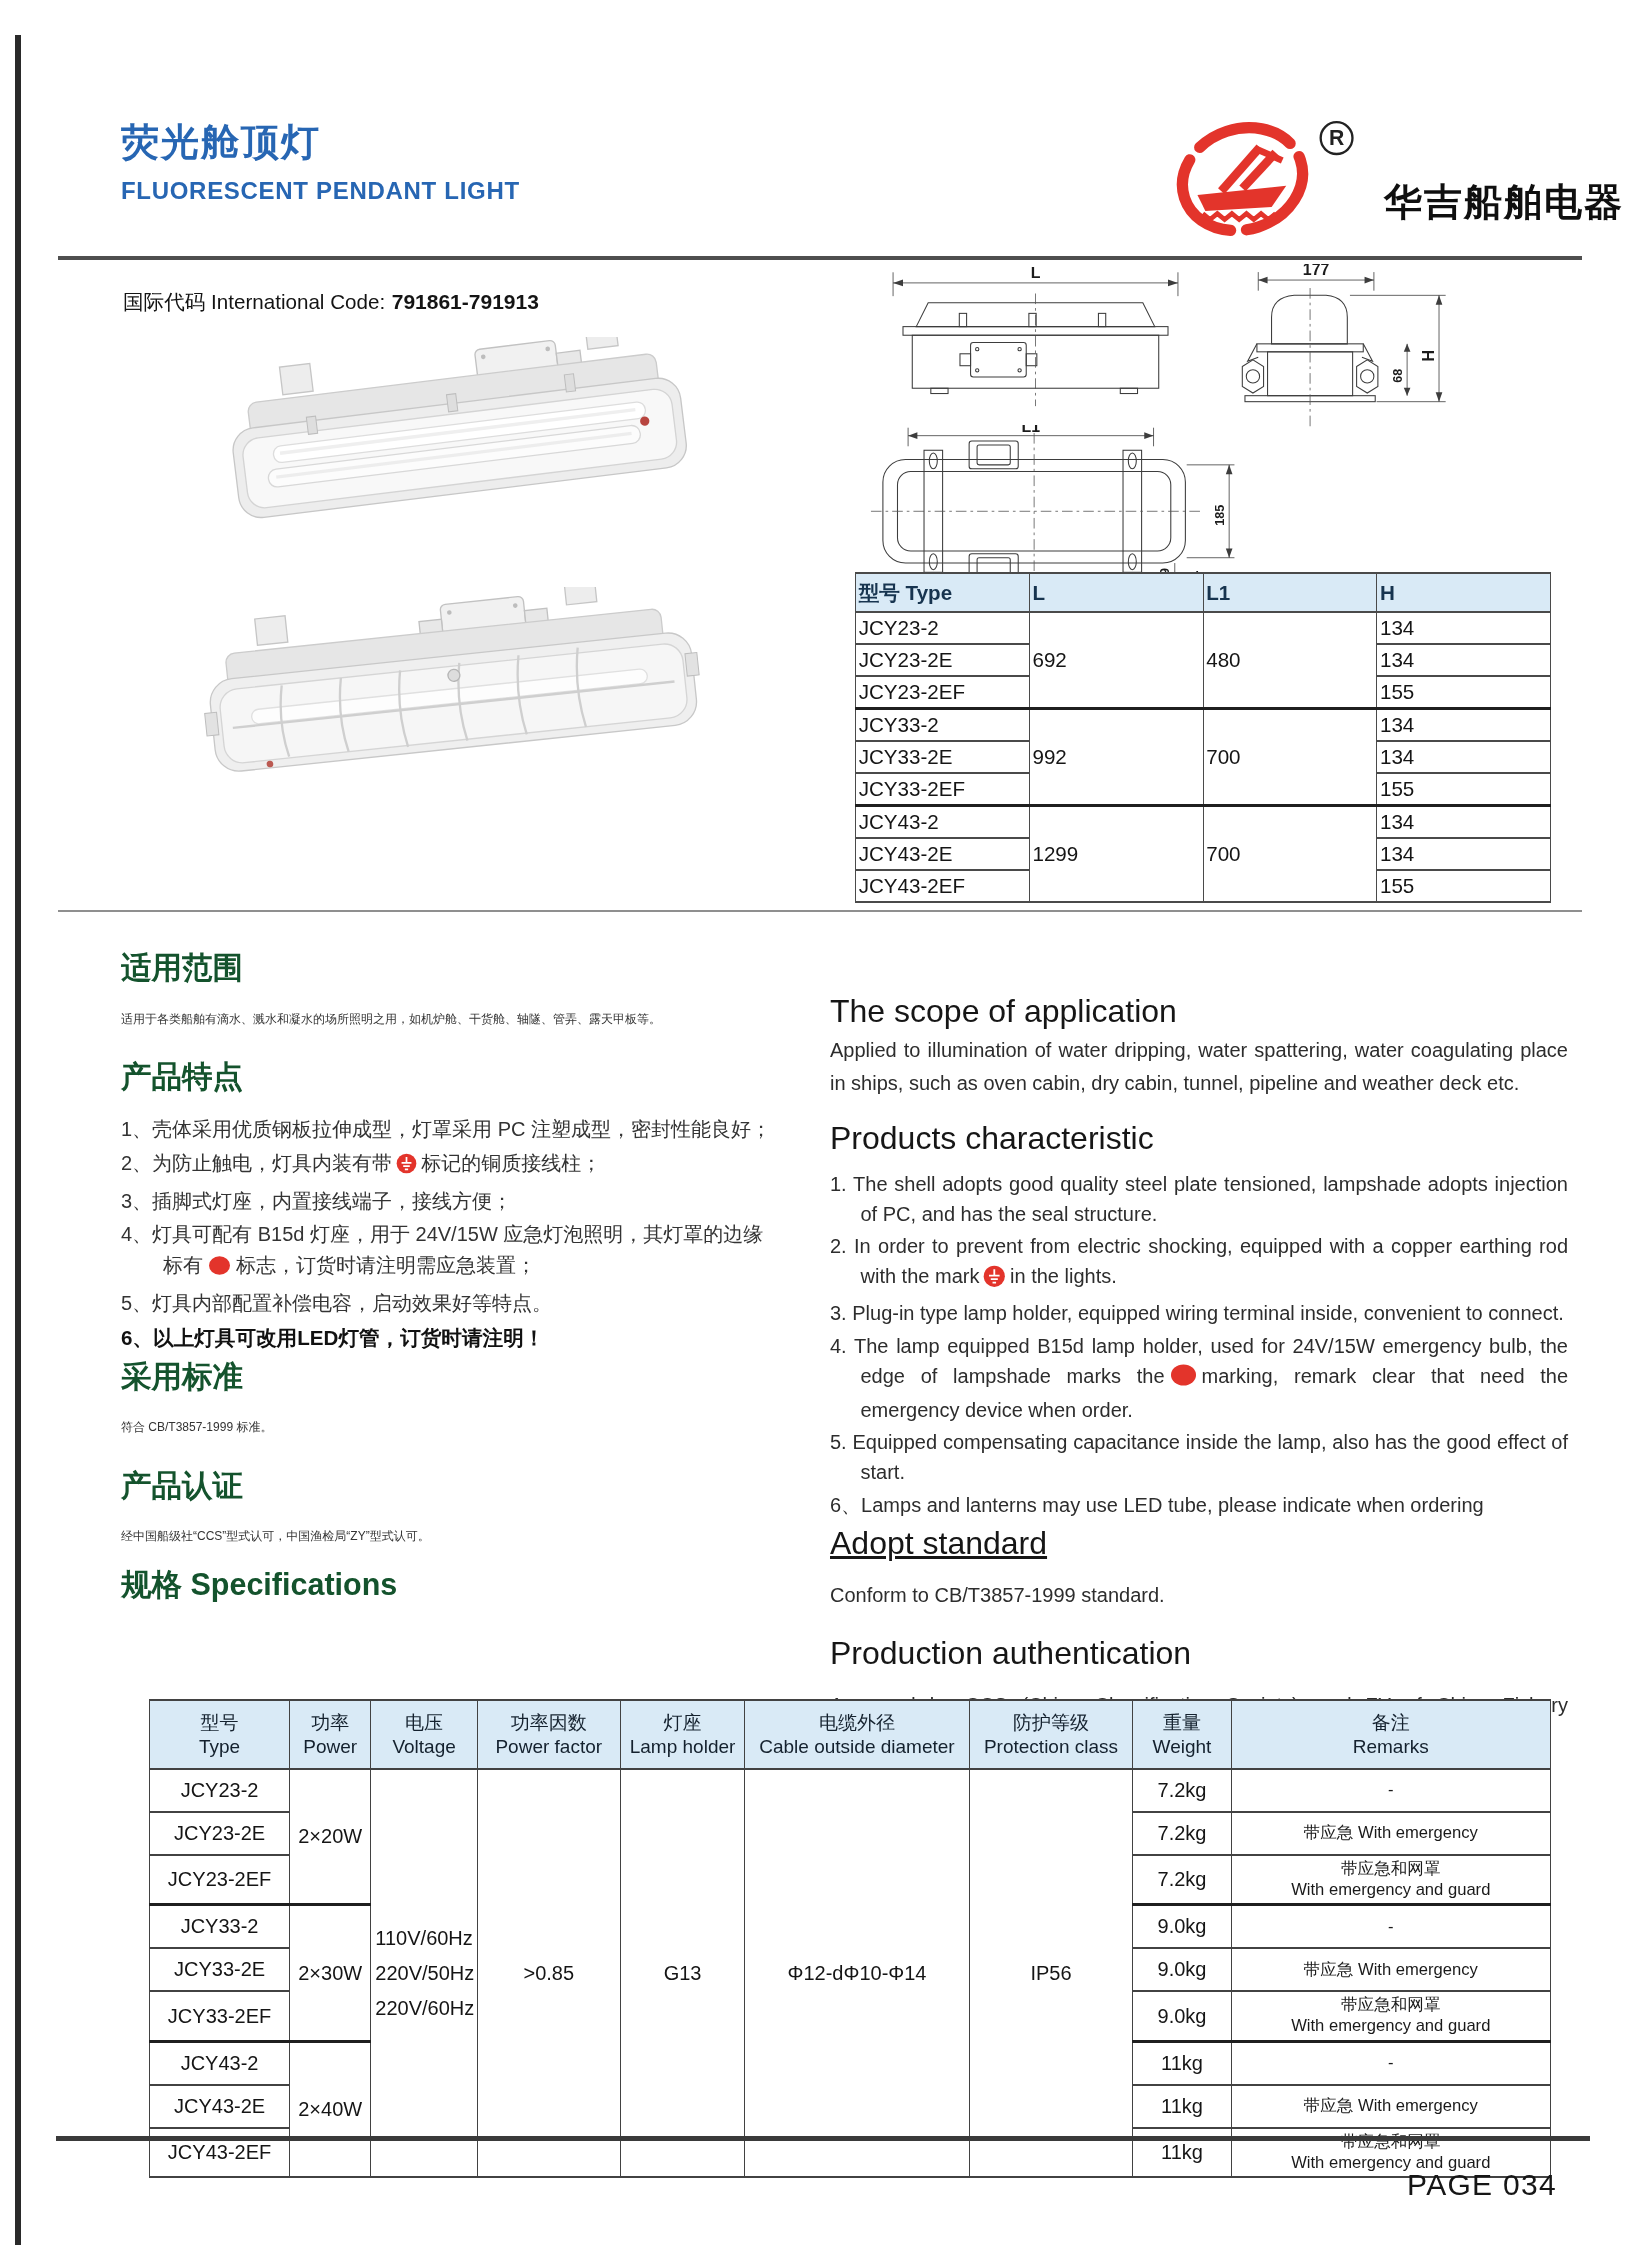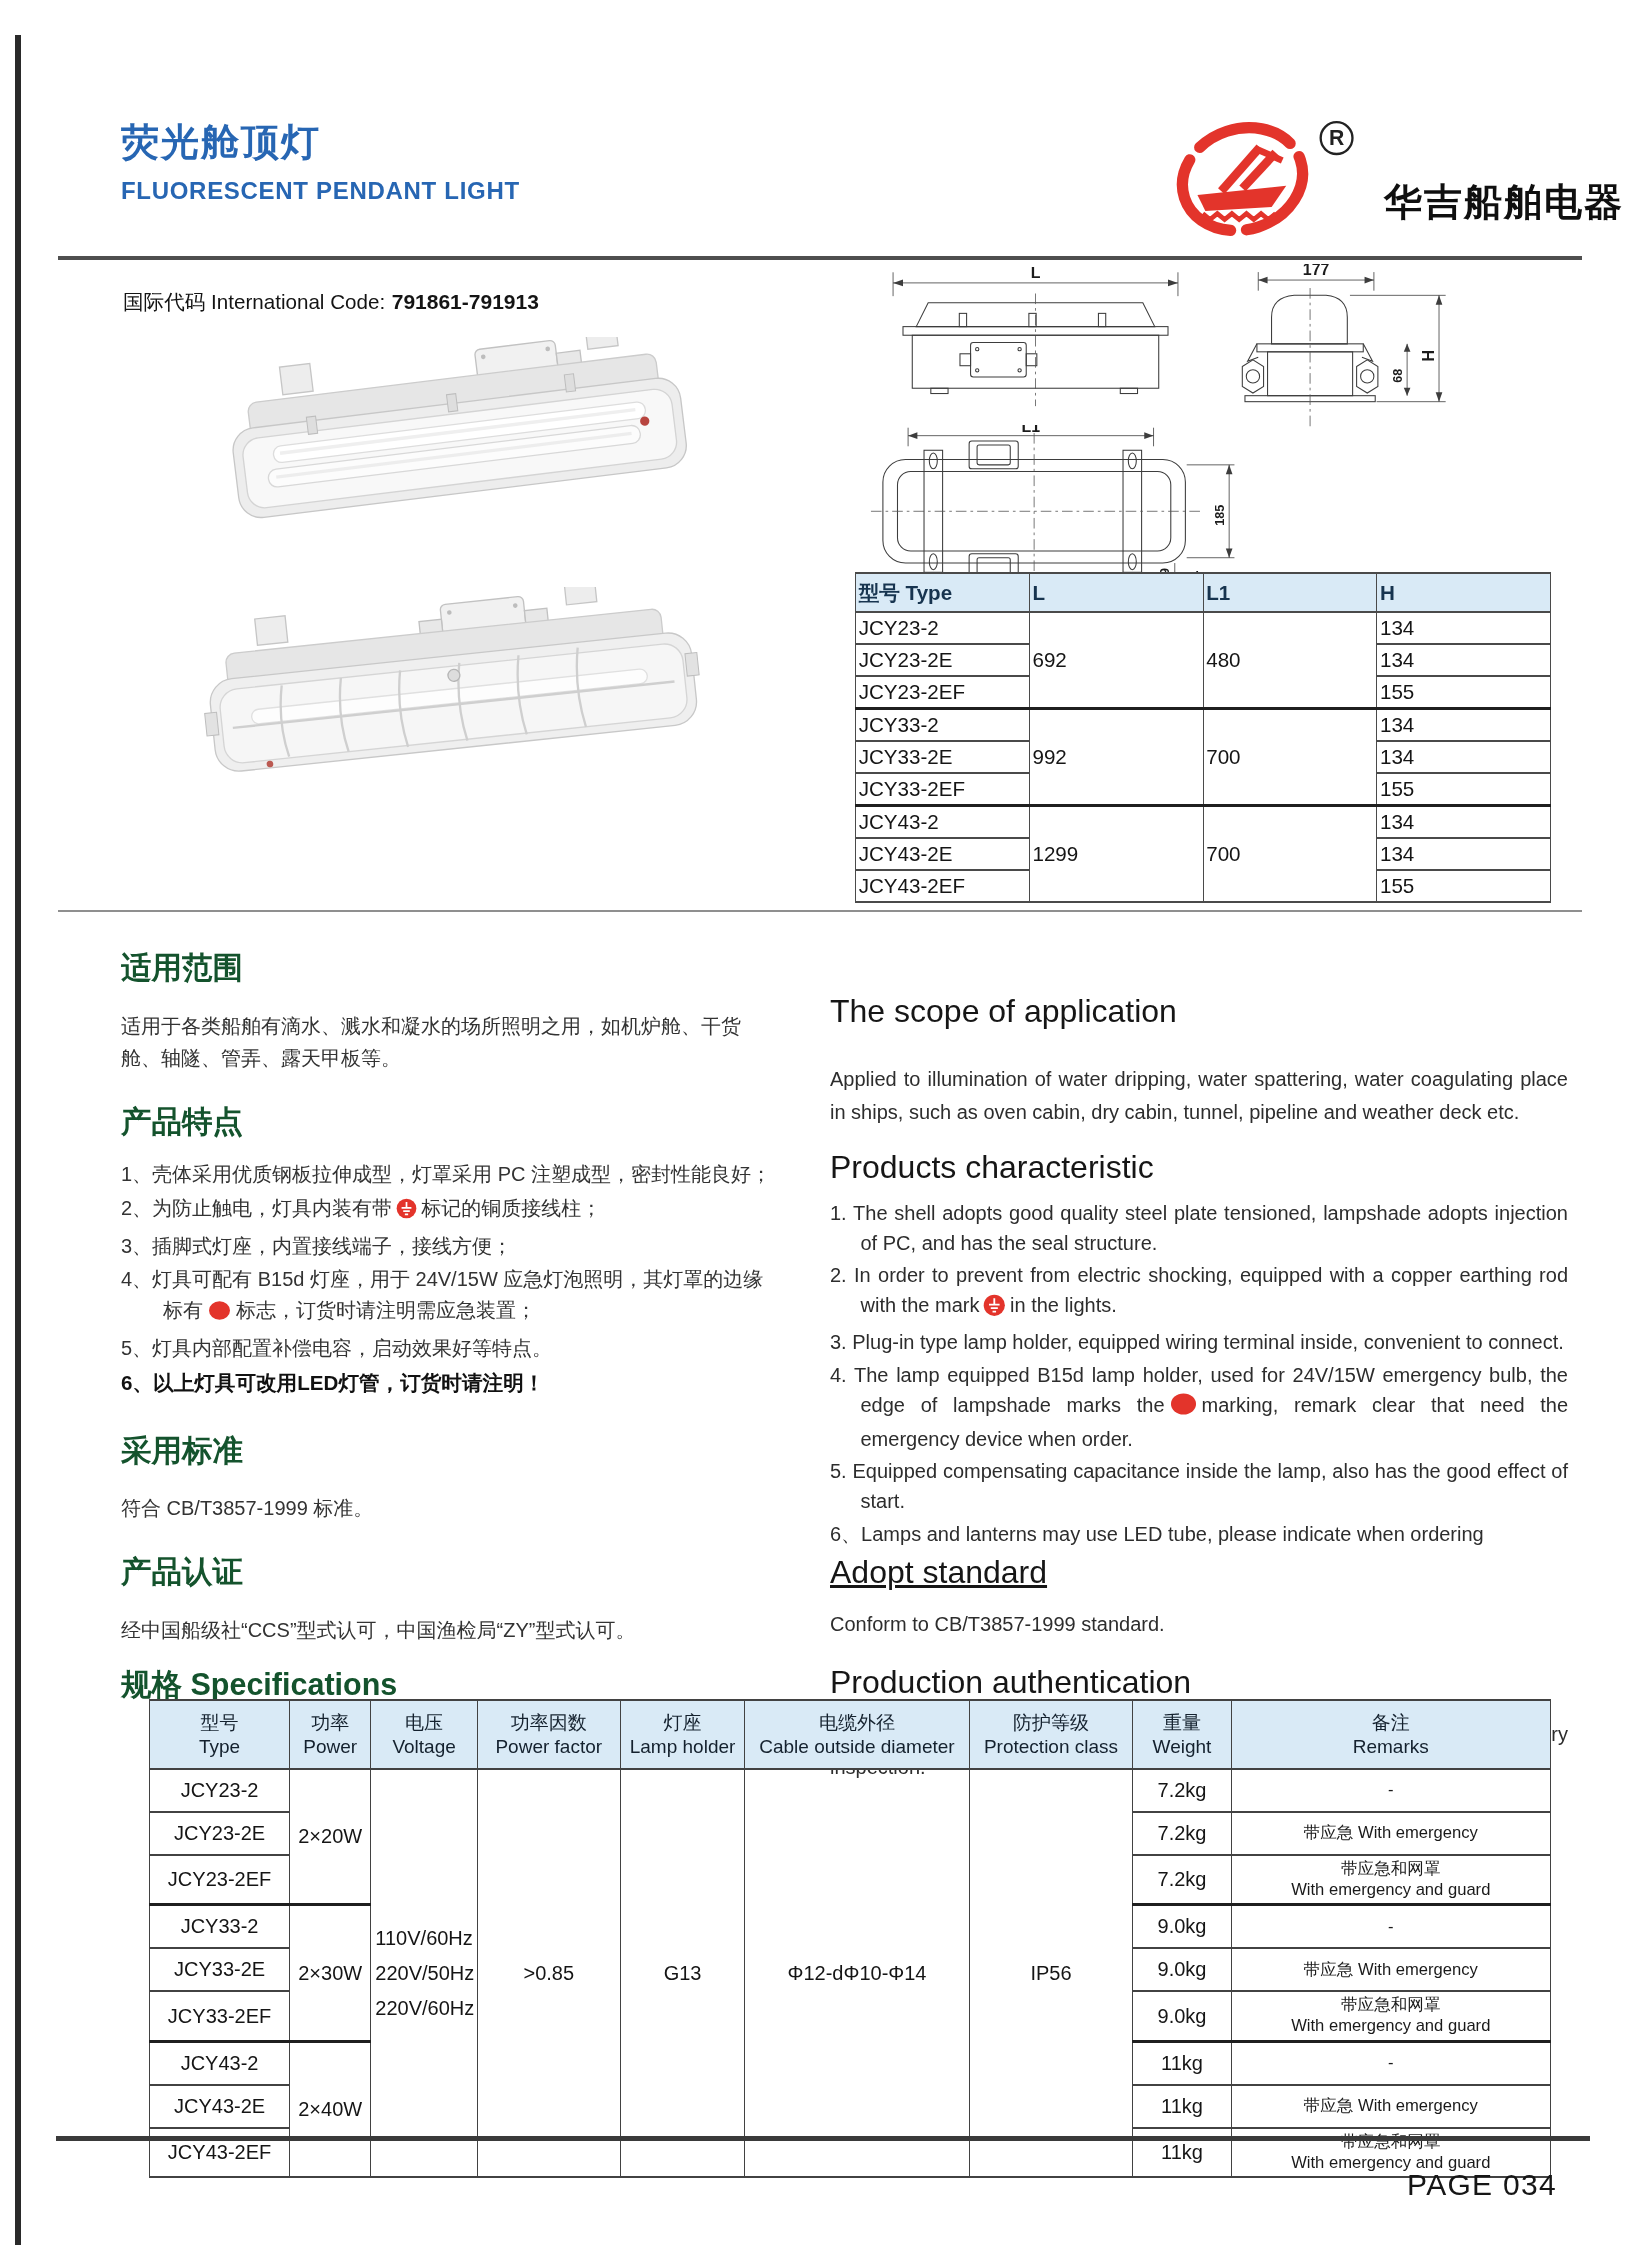--- a/index.html
+++ b/index.html
@@ -39,23 +39,23 @@
   .dim-table th{background:#D9EAF6;font-size:20.6px;font-weight:600;color:#17344f;height:37px;}
   .dim-table td{font-size:20.6px;color:#151515;height:30px;}
   .dim-table th,.dim-table td{border:1.3px solid #4a4a4a;border-top-width:2px;border-bottom-width:2px;text-align:left;padding:0 2.7px;}
   .dim-table tr.gs td{border-top:3.3px solid #1f1f1f;}
 
   
   .col-left{position:absolute;left:121px;top:949px;width:656px;}
   .col-right{position:absolute;left:830px;top:993px;width:738px;}
   .h-cn{font-size:30.5px;font-weight:600;color:#14532d;line-height:1.2;margin:0;}
   .h-en{font-size:32px;font-weight:500;color:#161616;line-height:1.15;margin:0;}
-  .p-cn{font-size:20px;color:#333;line-height:1.6;margin:0;}
+  .p-cn{font-size:12px;color:#333;line-height:1.6;margin:0;}
   .p-en{font-size:20px;color:#2d2d2d;line-height:1.65;margin:0;text-align:justify;}
-  .mt-a{margin-top:24px;} .mt-b{margin-top:29px;} .mt-c{margin-top:33px;} .mt-d{margin-top:20px;}
+  .mt-a{margin-top:24px;} .mt-b{margin-top:29px;} .mt-c{margin-top:4px;} .mt-d{margin-top:20px;}
   .list-cn{list-style:none;margin:20px 0 0 0;padding:0;}
   .list-cn li{font-size:20px;color:#333;line-height:1.55;margin:0 0 2.7px 0;padding-left:42px;text-indent:-42px;}
   .list-cn li.bold-item{font-weight:bold;color:#111;font-size:20.6px;}
   .list-en{list-style:none;margin:12px 0 0 0;padding:0;}
   .list-en li{font-size:20px;color:#2d2d2d;line-height:1.5;margin:0 0 2.7px 0;padding-left:30.5px;text-indent:-30.5px;text-align:justify;}
   .li-led{font-size:21px;color:#111;margin-top:5.3px;padding-left:0 !important;text-indent:0 !important;text-align:right;}
   .mt-adopt{margin-top:5.3px;text-decoration:underline;} .mt-conform{margin-top:17px;} .mt-prod{margin-top:22.6px;} .mt-appr{margin-top:17px;}
   .mark{display:inline-block;vertical-align:-4px;margin:0 4px;text-indent:0;}
 
   

